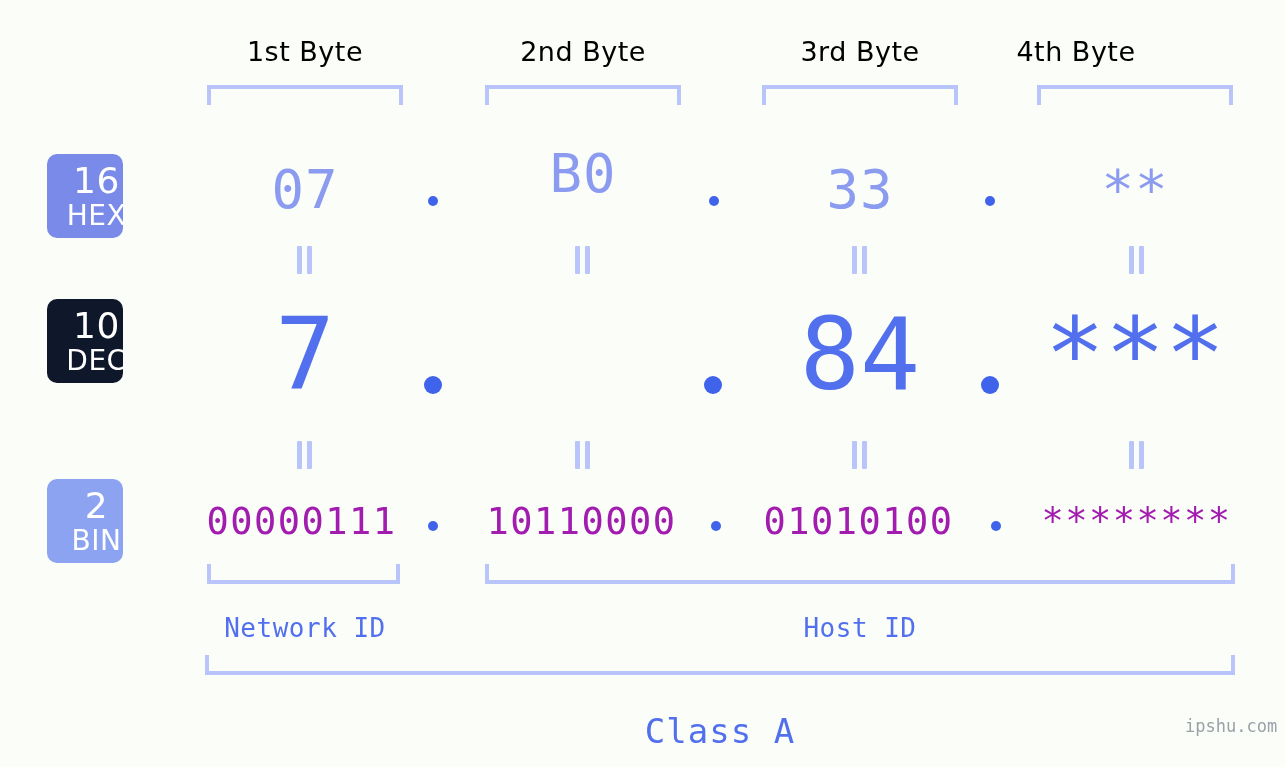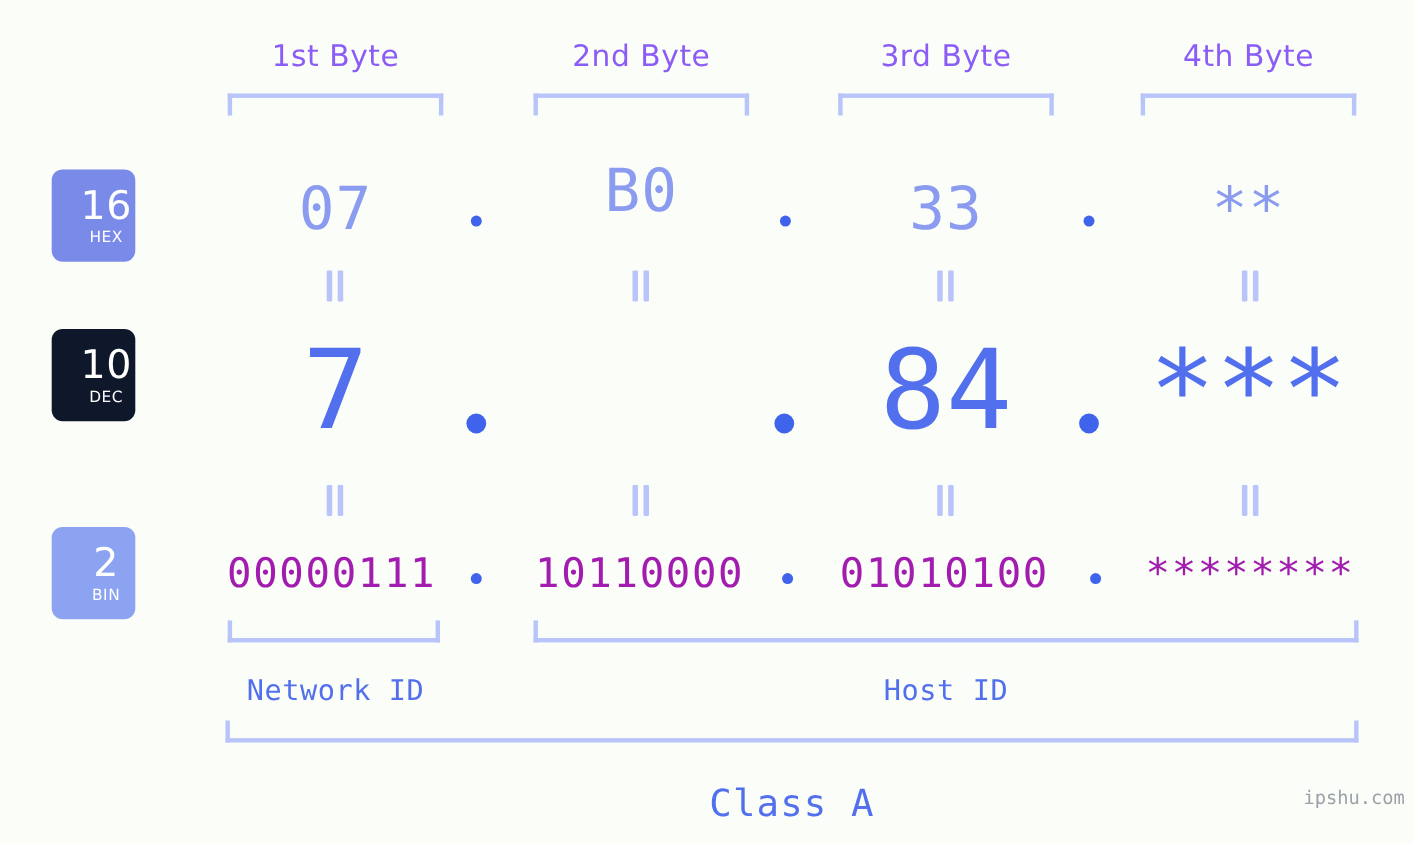--- a/index.html
+++ b/index.html
@@ -20,21 +20,21 @@
     background: #fbfdf8;
   }
 
   
   
   
   
 
   .byte-label {
     position: absolute;
-    color: #8b5cf6;
+    color: #000000;
     font-family: "DejaVu Sans", sans-serif;
     font-size: 27px;
     letter-spacing: 0.5px;
     text-align: center;
     white-space: nowrap;
   }
 
   
   .bracket {
     position: absolute;
@@ -64,21 +64,21 @@
     padding-left: 23px;
   }
   .badge .num {
     font-family: "DejaVu Sans", sans-serif;
     font-size: 36px;
     font-weight: 400;
     letter-spacing: 0.5px;
   }
   .badge .abbr {
     font-family: "DejaVu Sans", sans-serif;
-    font-size: 14px;
+    font-size: 28px;
     font-weight: 400;
     margin-top: 3px;
     letter-spacing: 0.5px;
   }
 
   
   .val {
     position: absolute;
     text-align: center;
     white-space: nowrap;
@@ -158,21 +158,21 @@
   }
 </style>
 </head>
 <body>
 
 <div id="stage">
 
   <div class="byte-label" style="left:207px; top:36px; width:196px;">1st Byte</div>
   <div class="byte-label" style="left:485px; top:36px; width:196px;">2nd Byte</div>
   <div class="byte-label" style="left:762px; top:36px; width:196px;">3rd Byte</div>
-  <div class="byte-label" style="left:1037px; top:36px; width:196px;">4th Byte</div>
+  <div class="byte-label" style="left:978px; top:36px; width:196px;">4th Byte</div>
 
   <div class="bracket down" style="left:207px; top:85px; width:196px;"></div>
   <div class="bracket down" style="left:485px; top:85px; width:196px;"></div>
   <div class="bracket down" style="left:762px; top:85px; width:196px;"></div>
   <div class="bracket down" style="left:1037px; top:85px; width:196px;"></div>
 
   <div class="badge" style="left:47px; top:154px; background:#7a8ae8;">
     <span class="num">16</span>
     <span class="abbr">HEX</span>
   </div>

